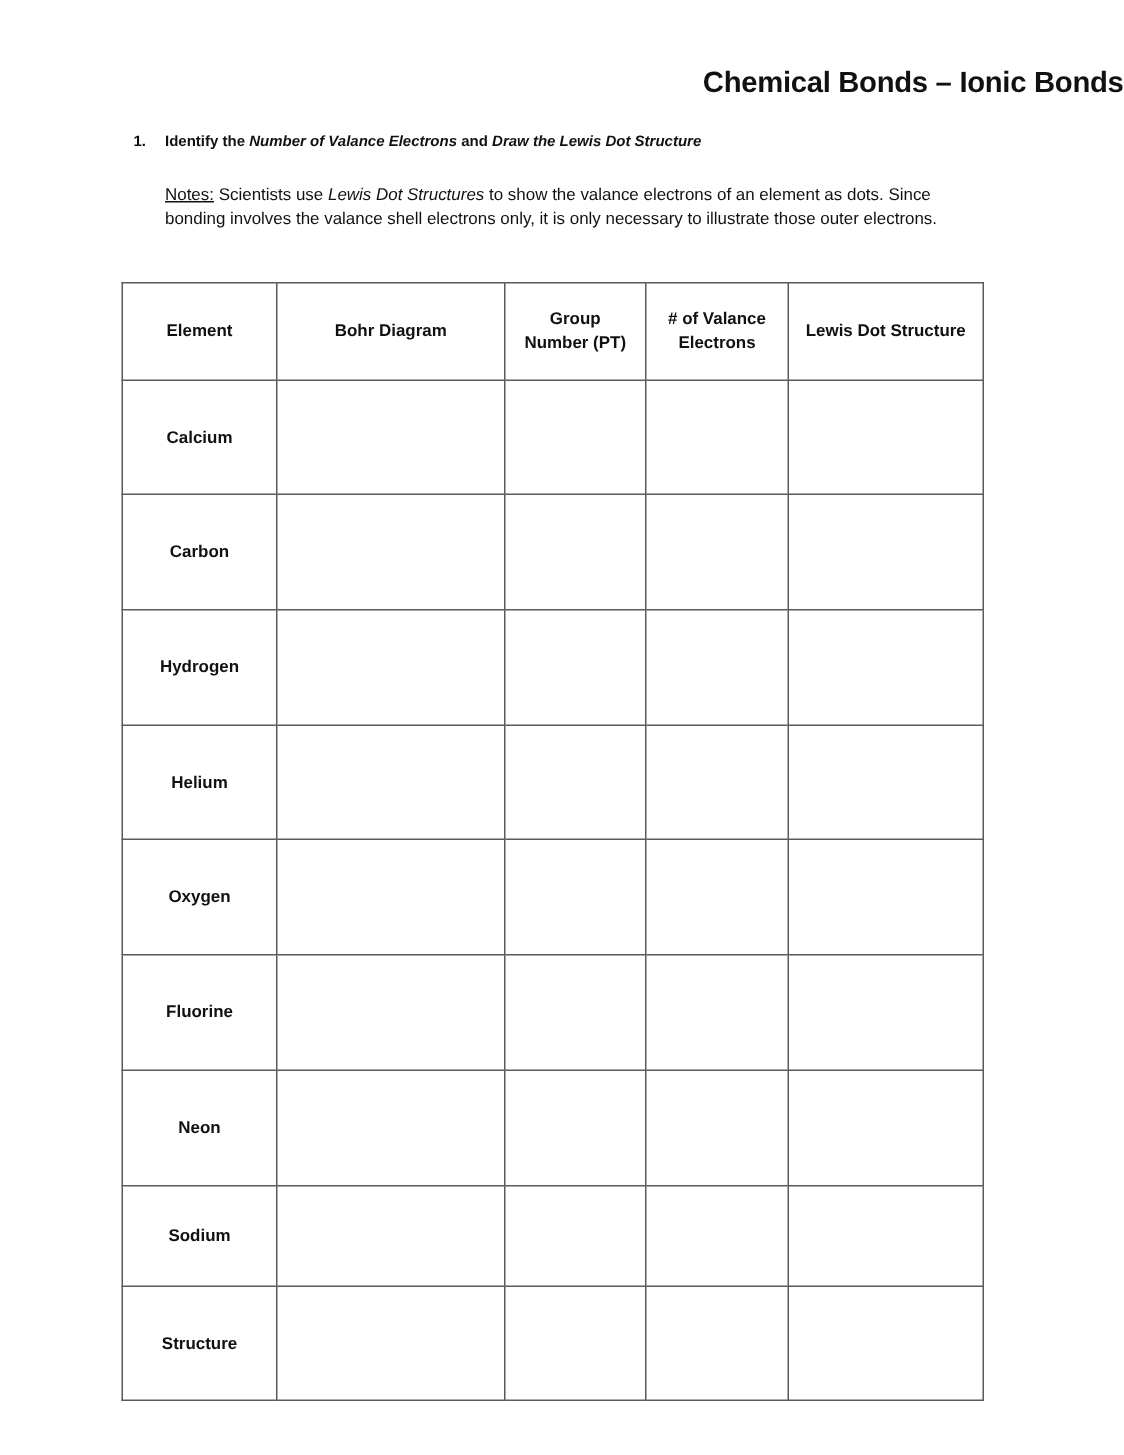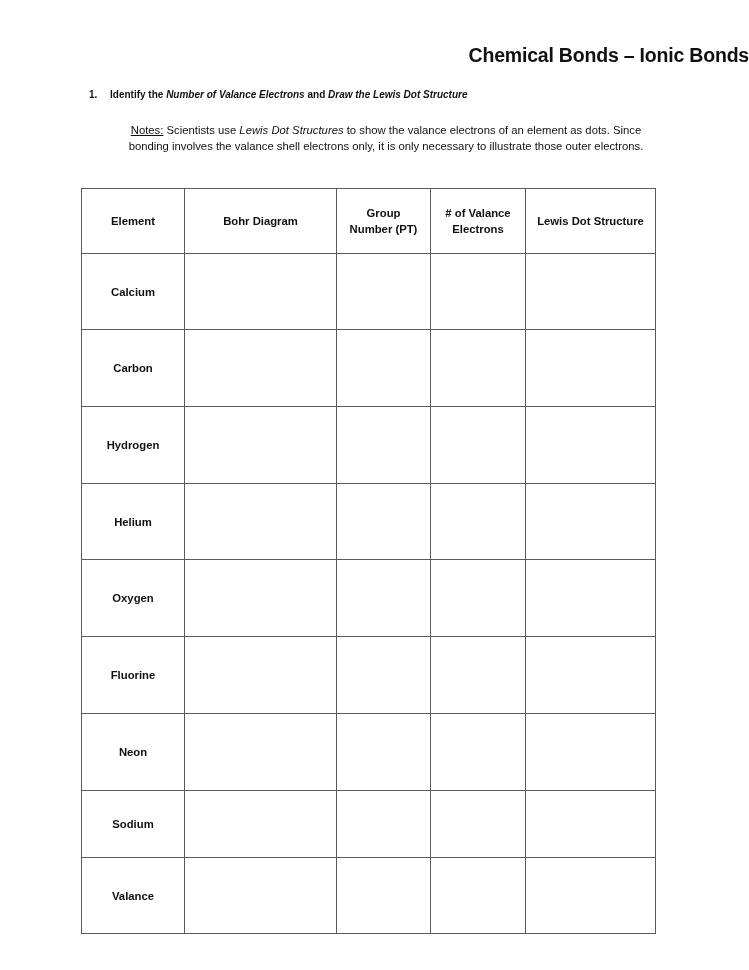--- a/index.html
+++ b/index.html
@@ -2,21 +2,21 @@
 <html><head>
 <meta charset="utf-8">
 <style>
   html, body { margin: 0; padding: 0; background: #ffffff; }
   body { width: 749px; height: 970px; position: relative; overflow: hidden;
          font-family: "Liberation Sans", "DejaVu Sans", sans-serif; color: #111; }
   .title { position: absolute; left: 0; width: 749px; top: 44px; text-align: right;
            font-size: 19.5px; font-weight: bold; letter-spacing: -0.2px; }
   .q1 { position: absolute; left: 89px; top: 89px; font-size: 10px; font-weight: bold; }
   .q1 .num { display: inline-block; width: 21px; }
-  .notes { position: absolute; left: 110px; top: 122px; width: 552px; font-size: 11.3px; line-height: 16.3px; text-align: center; }
+  .notes { position: absolute; left: 110px; top: 122px; width: 552px; font-size: 11.3px; line-height: 16.3px; }
   .notes .lbl { text-decoration: underline; }
   table { position: absolute; left: 81px; top: 188px; border-collapse: collapse; table-layout: fixed; border-radius: 29px; }
   td, th { border: 1px solid #5a5a5a; text-align: center; vertical-align: middle; padding: 0;
            font-size: 11.3px; }
   th { font-weight: bold; line-height: 16px; height: 38px; }
   td { font-weight: bold; }
 </style>
 </head>
 <body>
 
@@ -102,20 +102,20 @@
         <td></td>
       </tr>
       <tr style="height: 67px; margin-top: 48px;">
         <td>Sodium</td>
         <td></td>
         <td></td>
         <td></td>
         <td></td>
       </tr>
       <tr style="height: 76px;">
-        <td>Valance</td>
+        <td>Structure</td>
         <td></td>
         <td></td>
         <td></td>
         <td></td>
       </tr>
     </tbody>
 </table>
 
 </body></html>

